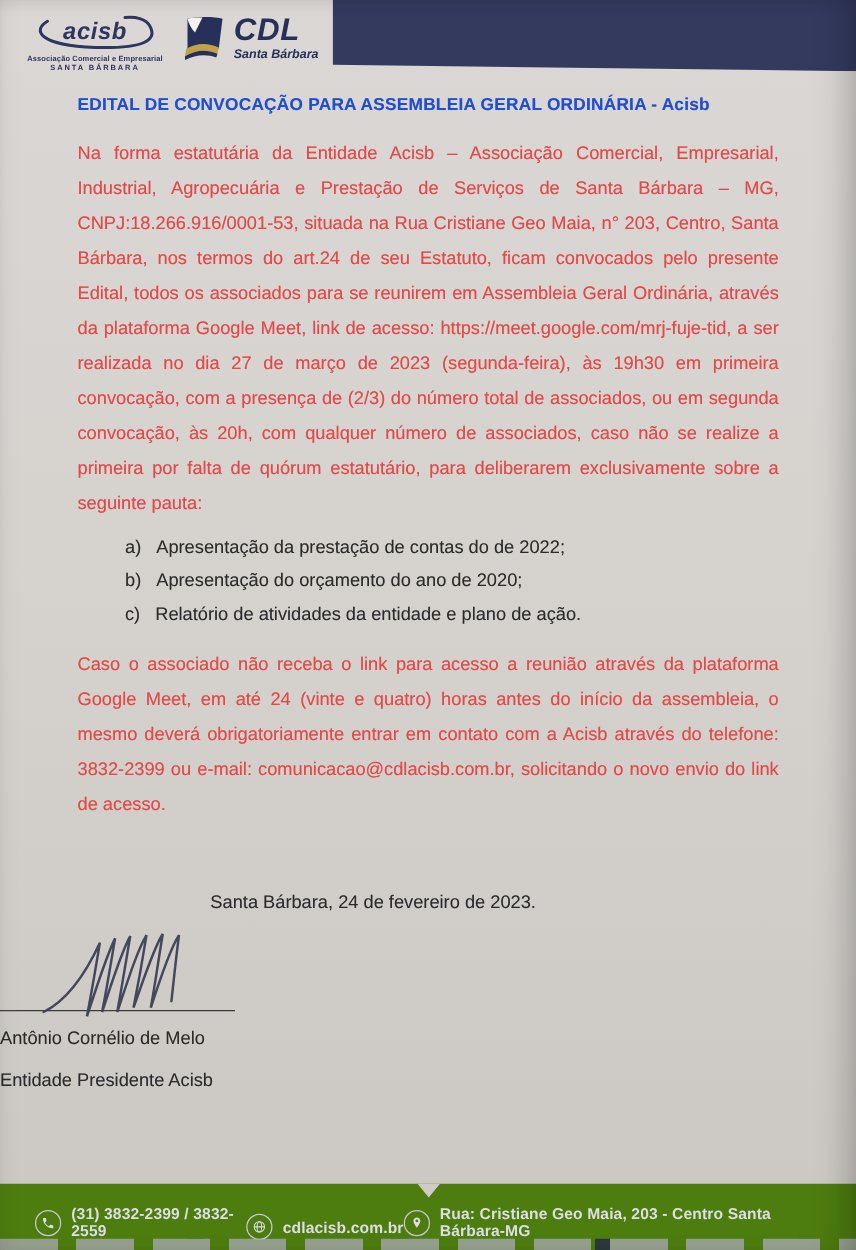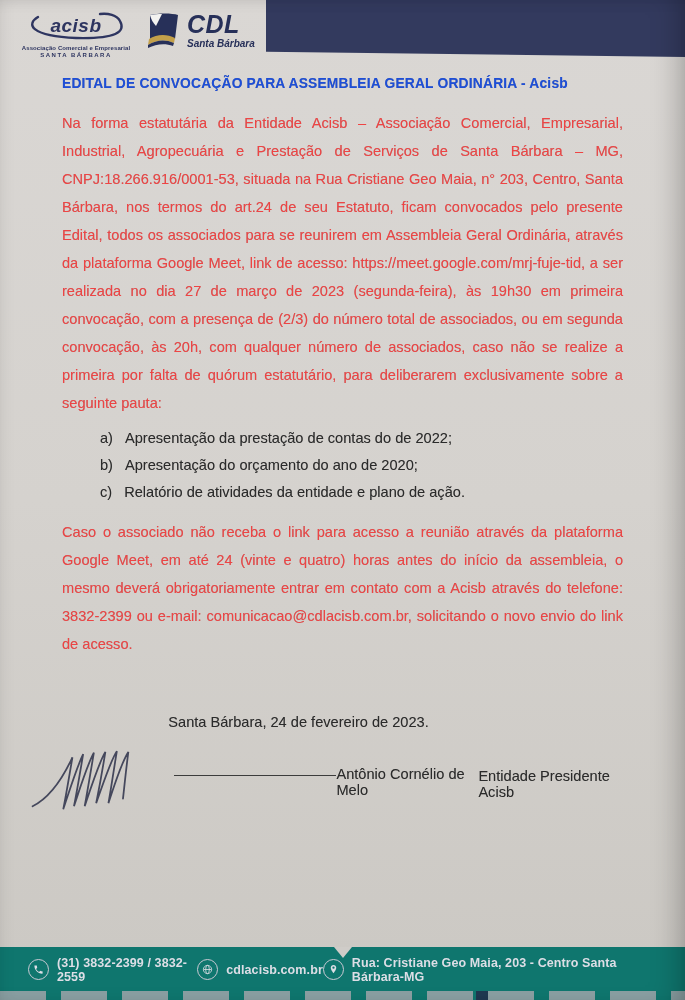--- a/index.html
+++ b/index.html
@@ -55,31 +55,31 @@
   .agenda{ margin:8px 0 6px 38px; }
   .agenda-item{ display:flex; gap:12px; font-size:14.6px; line-height:27px; color:#2b2b2b;
     text-shadow:0 0 0.5px rgba(43,43,43,0.3); }
   .para2{ margin-top:12px; }
   .dateline{
     margin-top:56px; text-align:center; padding-right:88px;
     font-size:14.6px; color:#2b2b2b; text-shadow:0 0 0.5px rgba(43,43,43,0.3);
   }
 
   
-  .sig-area{ position:absolute; top:742px; left:0; width:626px; display:flex; flex-direction:row; align-items:center; }
+  .sig-area{ position:absolute; top:742px; left:0; width:626px; display:flex; flex-direction:column; }
   .sig-scribble{ width:168px; height:78px; margin-left:28px; margin-bottom:-12px; position:relative; z-index:2; }
   .sig-line{ width:188px; border-bottom:1.4px solid #3c3c3c; }
   .sig-name{ margin-top:14px; font-size:14.6px; color:#2b2b2b; text-shadow:0 0 0.5px rgba(43,43,43,0.3); }
   .sig-role{ margin-top:18px; font-size:14.6px; color:#2b2b2b; text-shadow:0 0 0.5px rgba(43,43,43,0.3); }
 
   
   .footer{
     position:absolute; left:0; right:0; bottom:0; height:53px;
-    background:#0f766e; z-index:3;
-    display:flex; align-items:center; justify-content:space-between;
+    background:#4d7c0f; z-index:3;
+    display:flex; align-items:flex-end; justify-content:space-between;
     padding:0 28px 8px 28px;
   }
   .footer-notch{
     position:absolute; top:0; left:50%; margin-left:-9px;
     width:0; height:0;
     border-left:9px solid transparent; border-right:9px solid transparent;
     border-top:11px solid #cfccc8;
   }
   .footer-item{ display:flex; align-items:center; gap:8px; }
   .footer-icon{

